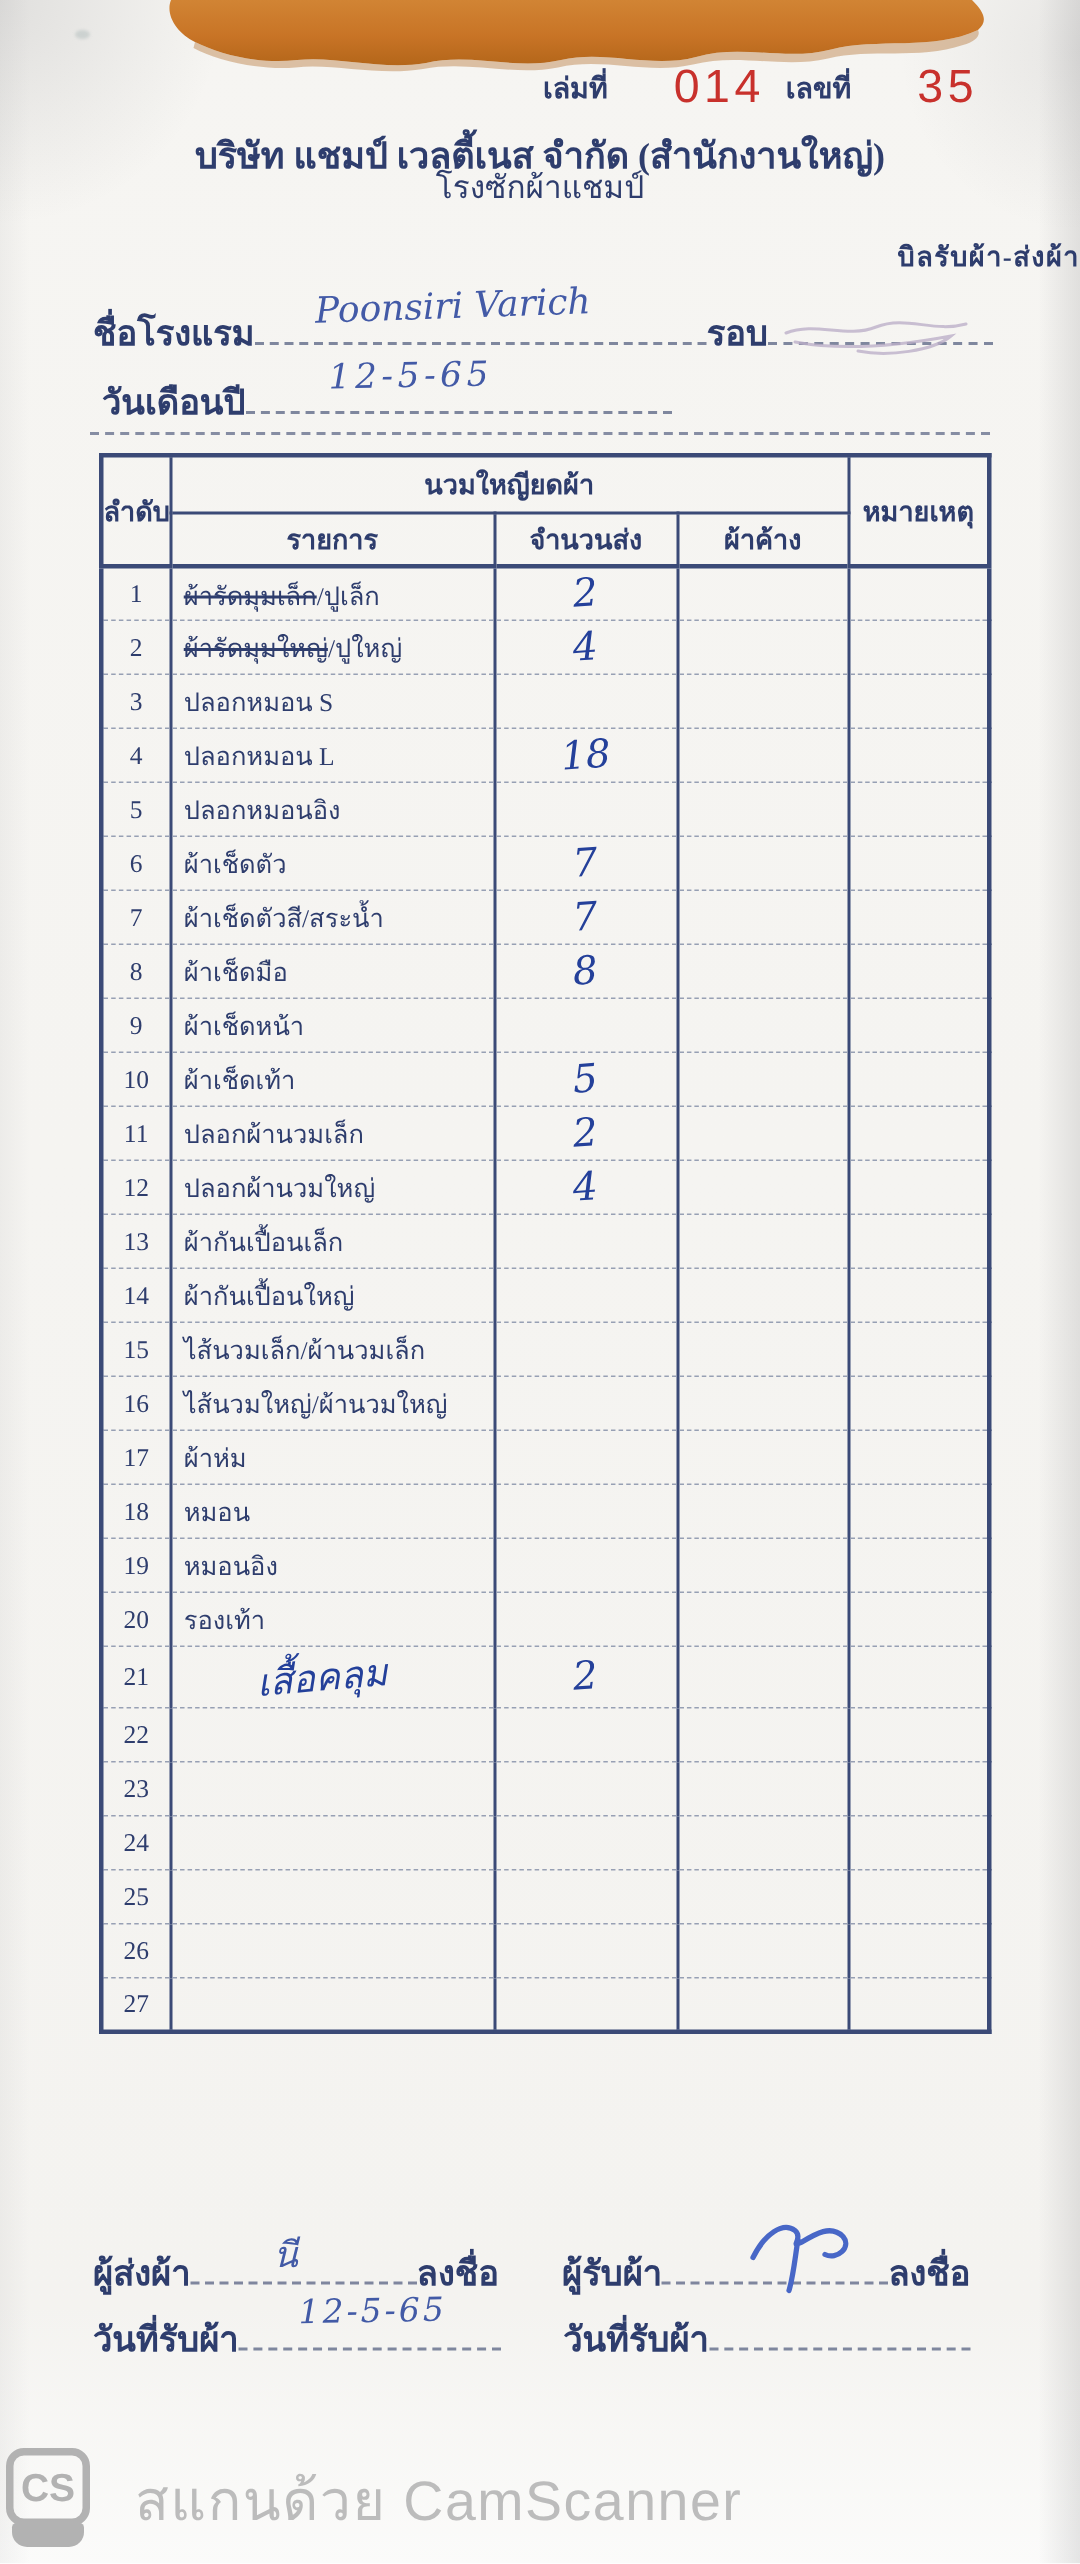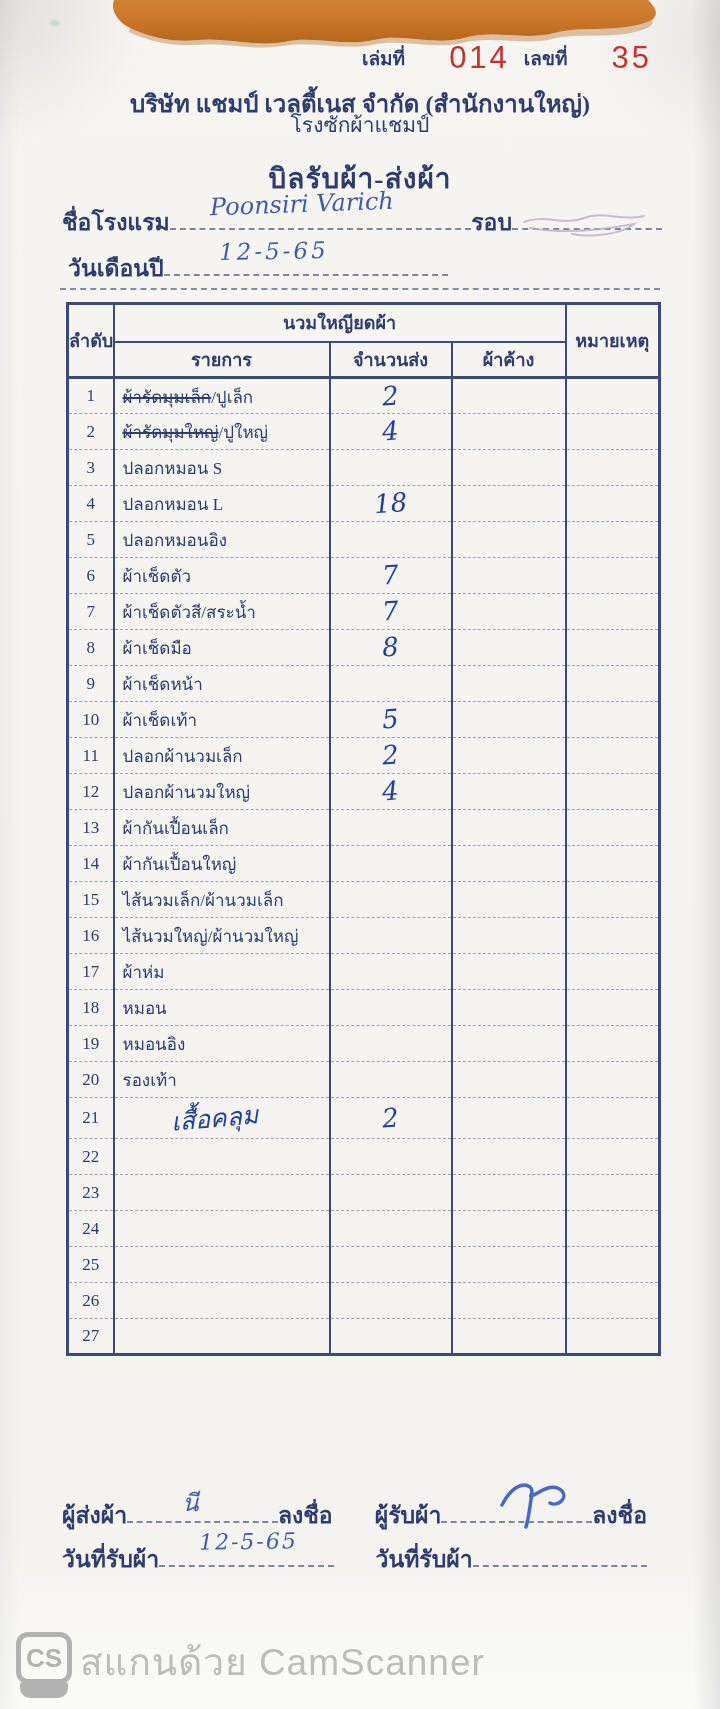--- a/index.html
+++ b/index.html
@@ -24,21 +24,21 @@
 
   
   .serial { position:absolute; top:40px; left:0; width:652px;
             display:flex; justify-content:flex-end; align-items:center; gap:14px; }
   .serial .lbl { font-size:19px; font-weight:bold; }
   .serial .num { font-size:31px; font-family:"Liberation Sans",sans-serif; letter-spacing:3px;margin-left:30px; }
 
   .title-block { position:absolute; left:0; width:720px; text-align:center; }
   .company  { top:84px;  font-size:24px; font-weight:bold; }
   .laundry  { top:108px; font-size:21px; font-weight:normal; }
-  .doctitle { top:156px; font-size:28px; font-weight:bold; letter-spacing:1px; }
+  .doctitle { top:156px; font-size:18px; font-weight:bold; letter-spacing:1px;text-align:right; }
 
   .formline { position:absolute; display:flex; align-items:baseline; }
   .formline .lbl { font-size:23px; font-weight:bold; white-space:nowrap; }
   .dots { flex:1; height:14px; border-bottom:2px dashed #6b7490; opacity:.85; position:relative; }
 
   .hw { font-family:"DejaVu Serif",serif; font-style:italic; color:#24409a; }
 
   .hotel-line { top:204px; left:62px; width:600px; }
   .hotel-name { position:absolute; left:40px; top:-26px; font-size:24px; transform:rotate(-2deg); white-space:nowrap; }
   .round-scribble { position:absolute; left:10px; top:-8px; }
@@ -66,21 +66,21 @@
   
   .foot1 { top:1497px; left:62px; width:585px; }
   .foot2 { top:1541px; left:62px; width:585px; }
   .sig-left  { position:absolute; left:55px; top:-26px; font-size:24px; }
   .sig-right { position:absolute; left:55px; top:-34px; }
   .fdate { position:absolute; left:40px; top:-24px; font-size:22px; letter-spacing:2px; transform:rotate(-1deg); white-space:nowrap; }
   .gap { width:42px; }
   .dots.short { max-width:150px; }
 
   
-  .cswm { position:absolute; left:16px; top:1632px; display:flex; align-items:flex-start; gap:6px; }
+  .cswm { position:absolute; left:4px; top:1632px; display:flex; align-items:center; gap:28px; }
   .cs-logo { position:relative; width:58px; height:68px; }
   .cs-box { width:56px; height:52px; border:5px solid #b2b2b2; border-radius:12px;
             display:flex; align-items:center; justify-content:center;
             font-family:"Liberation Sans",sans-serif; font-weight:bold; font-size:26px; color:#b2b2b2; }
   .cs-tab { position:absolute; left:4px; top:50px; width:48px; height:16px; background:#b2b2b2;
             border-radius:3px 3px 10px 10px; }
   .cs-text { font-family:"Liberation Sans",sans-serif; font-size:37px; color:#bcbcbc; letter-spacing:1px; }
 
   .smudge { position:absolute; left:50px; top:20px; width:10px; height:6px; background:#9aa;
             border-radius:50%; opacity:.35; filter:blur(1px); }

